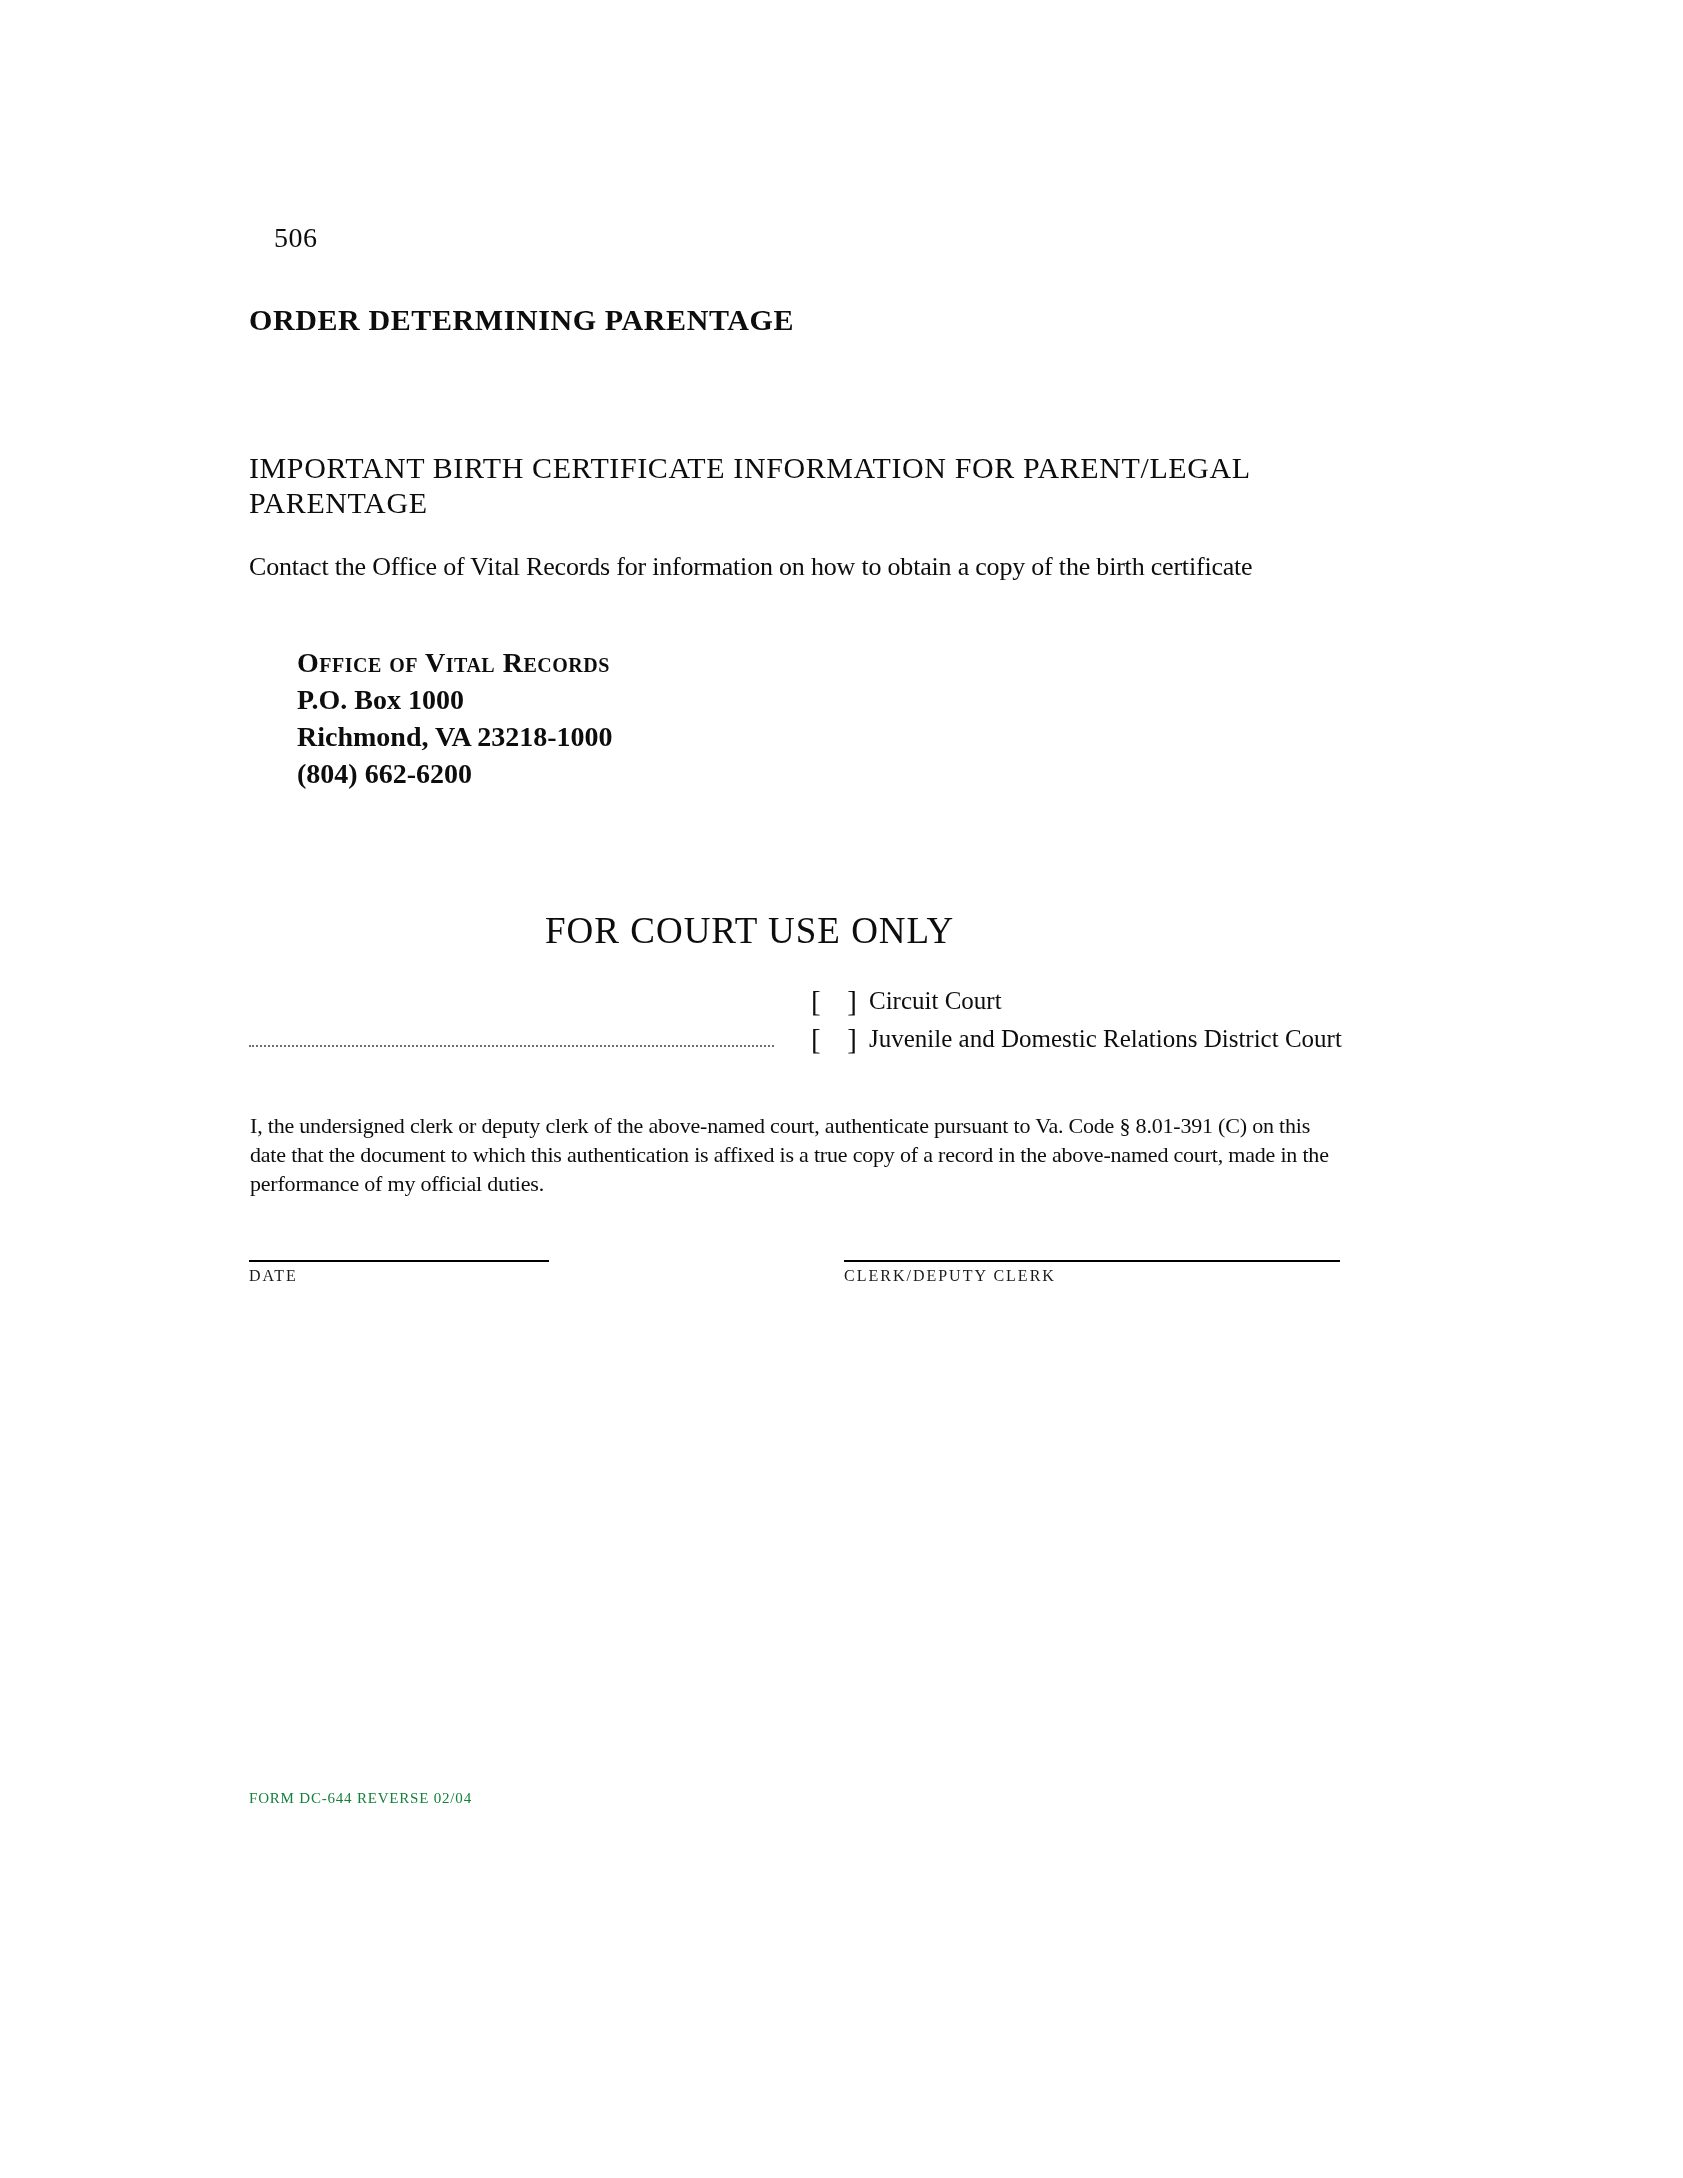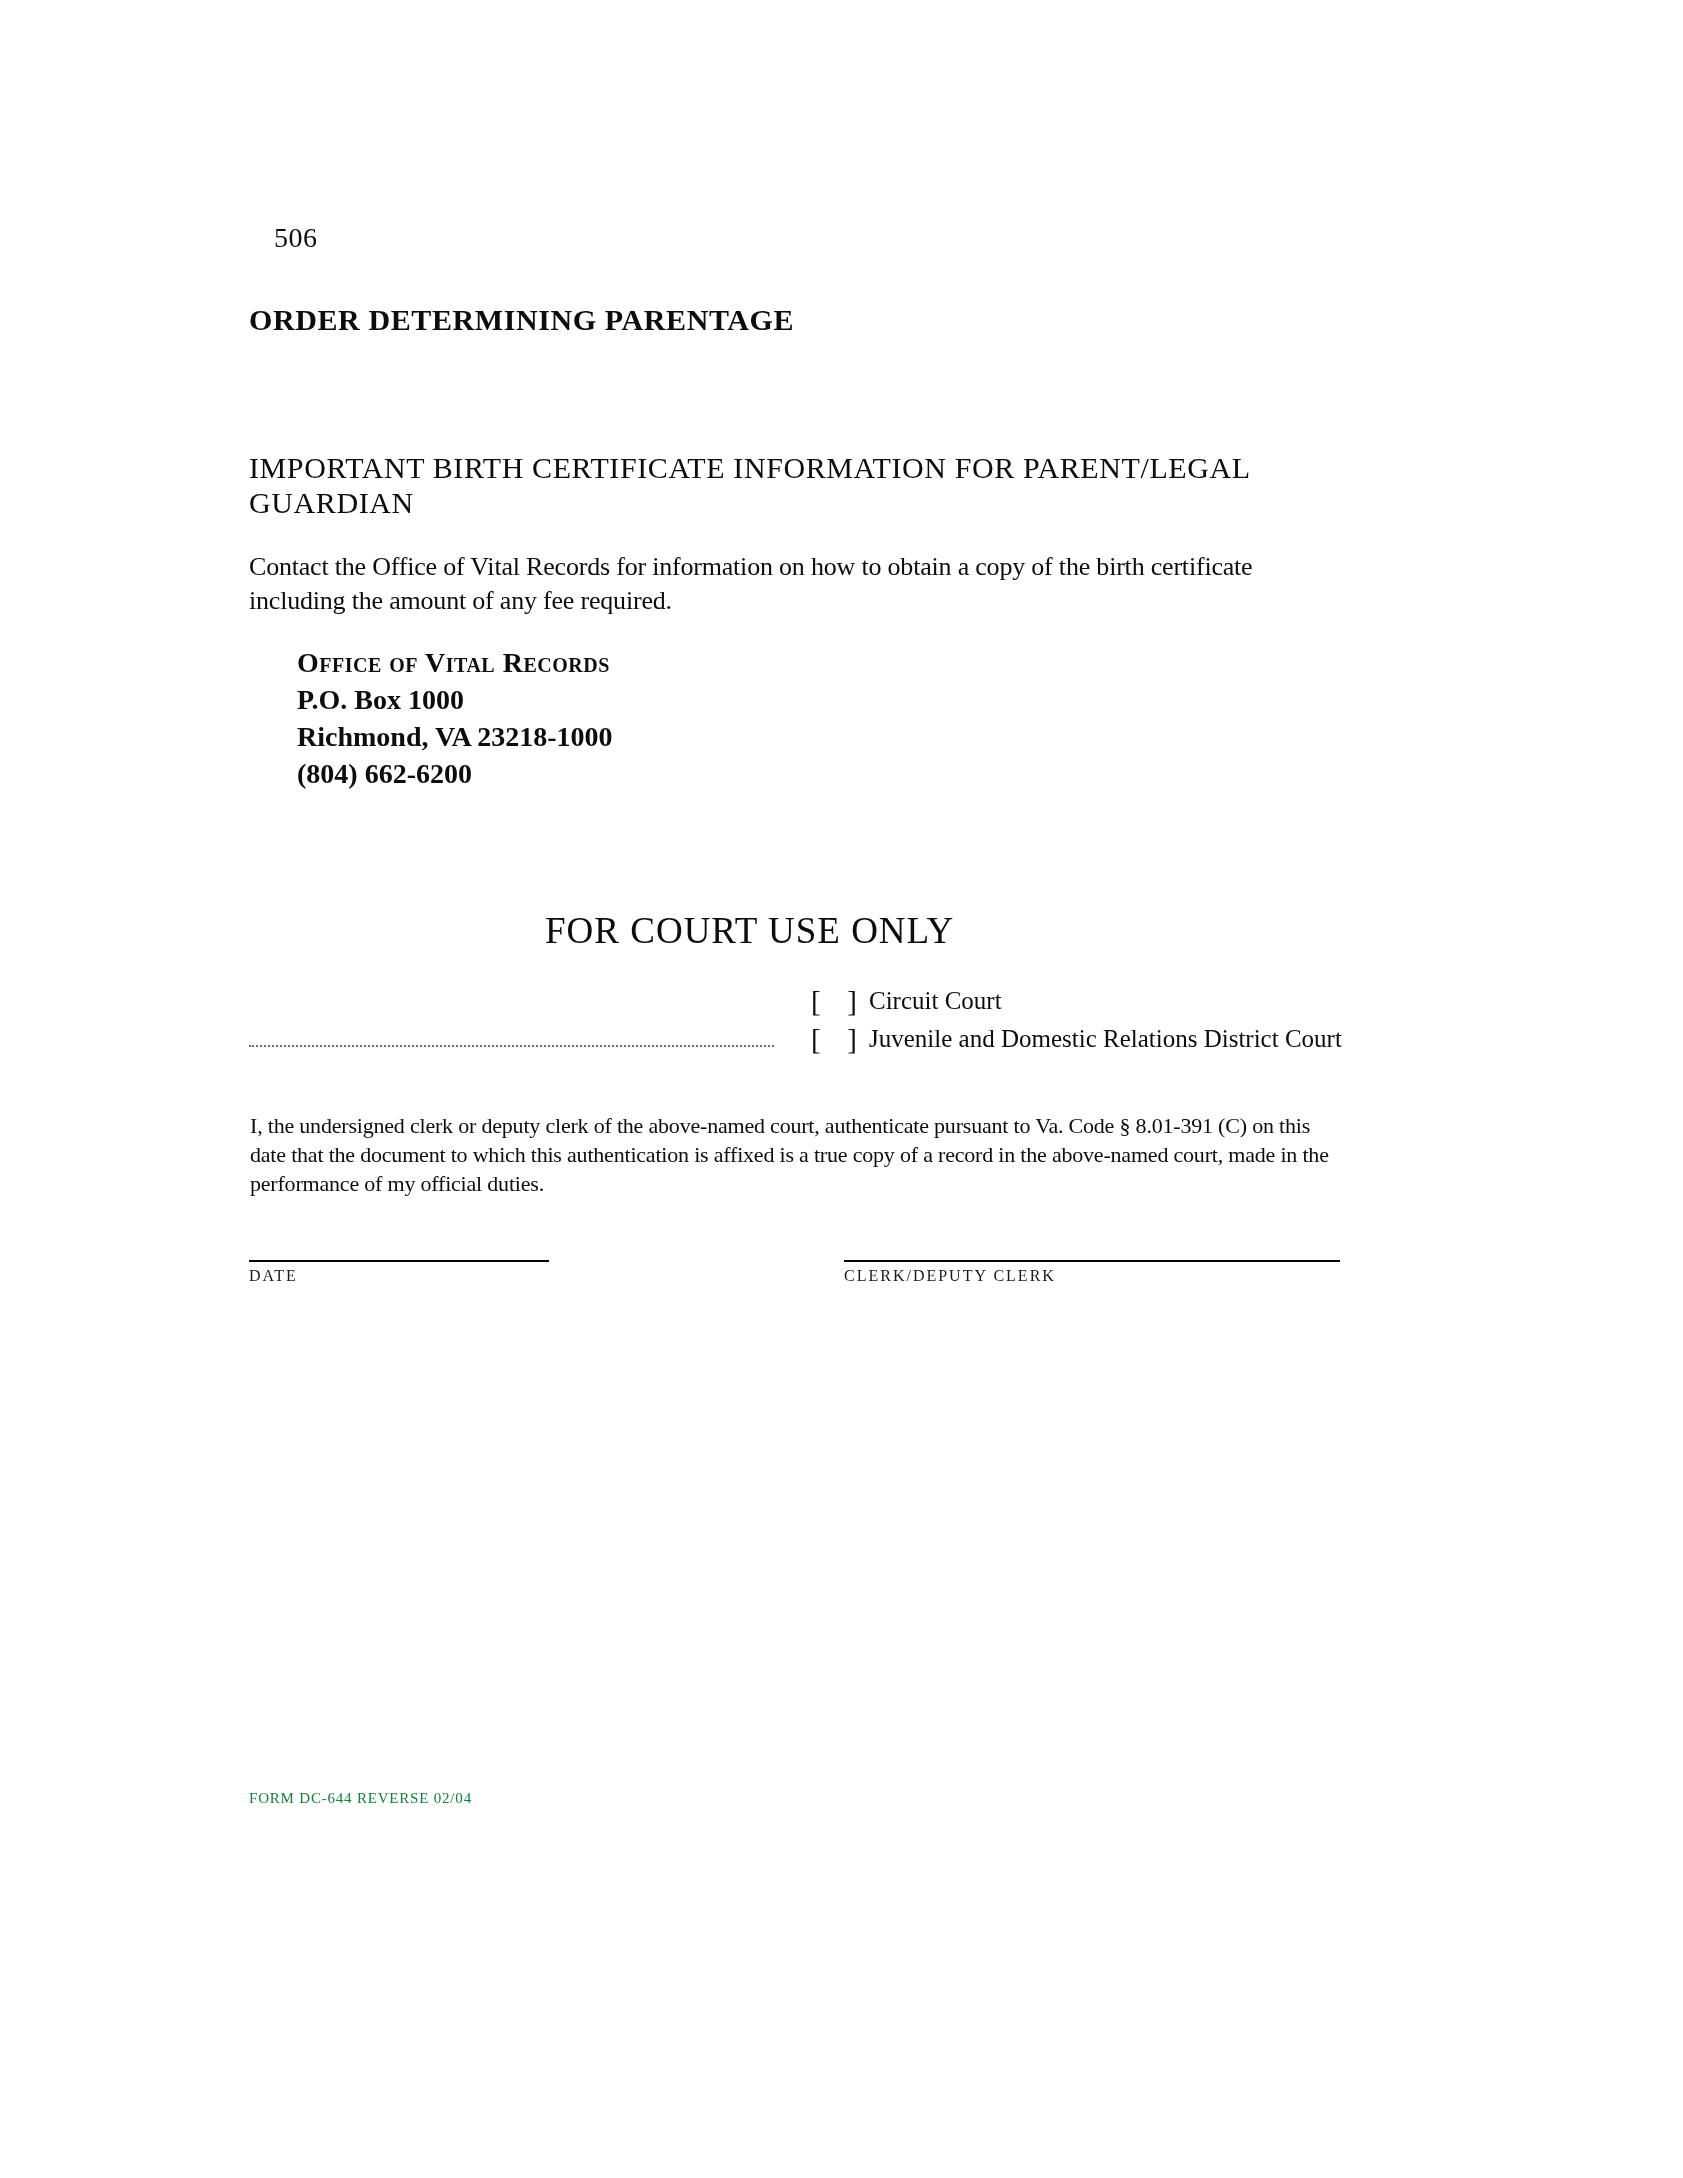--- a/index.html
+++ b/index.html
@@ -49,26 +49,25 @@
 </style>
 </head>
 <body>
 
 <div class="abs page-number">506</div>
 
 <div class="abs doc-title nowrap">ORDER DETERMINING PARENTAGE</div>
 
 <div class="abs notice-heading">
   <div class="nowrap">IMPORTANT BIRTH CERTIFICATE INFORMATION FOR PARENT/LEGAL</div>
-  <div class="nowrap">GUARDIAN</div>
+  <div class="nowrap">PARENTAGE</div>
 </div>
 
 <div class="abs notice-body">
   <div class="nowrap">Contact the Office of Vital Records for information on how to obtain a copy of the birth certificate</div>
-  <div class="nowrap">including the amount of any fee required.</div>
 </div>
 
 <div class="abs office-block">
   <div class="office-name nowrap">Office of Vital Records</div>
   <div class="nowrap">P.O. Box 1000</div>
   <div class="nowrap">Richmond, VA 23218-1000</div>
   <div class="nowrap">(804) 662-6200</div>
 </div>
 
 <div class="abs court-use-title">FOR COURT USE ONLY</div>

